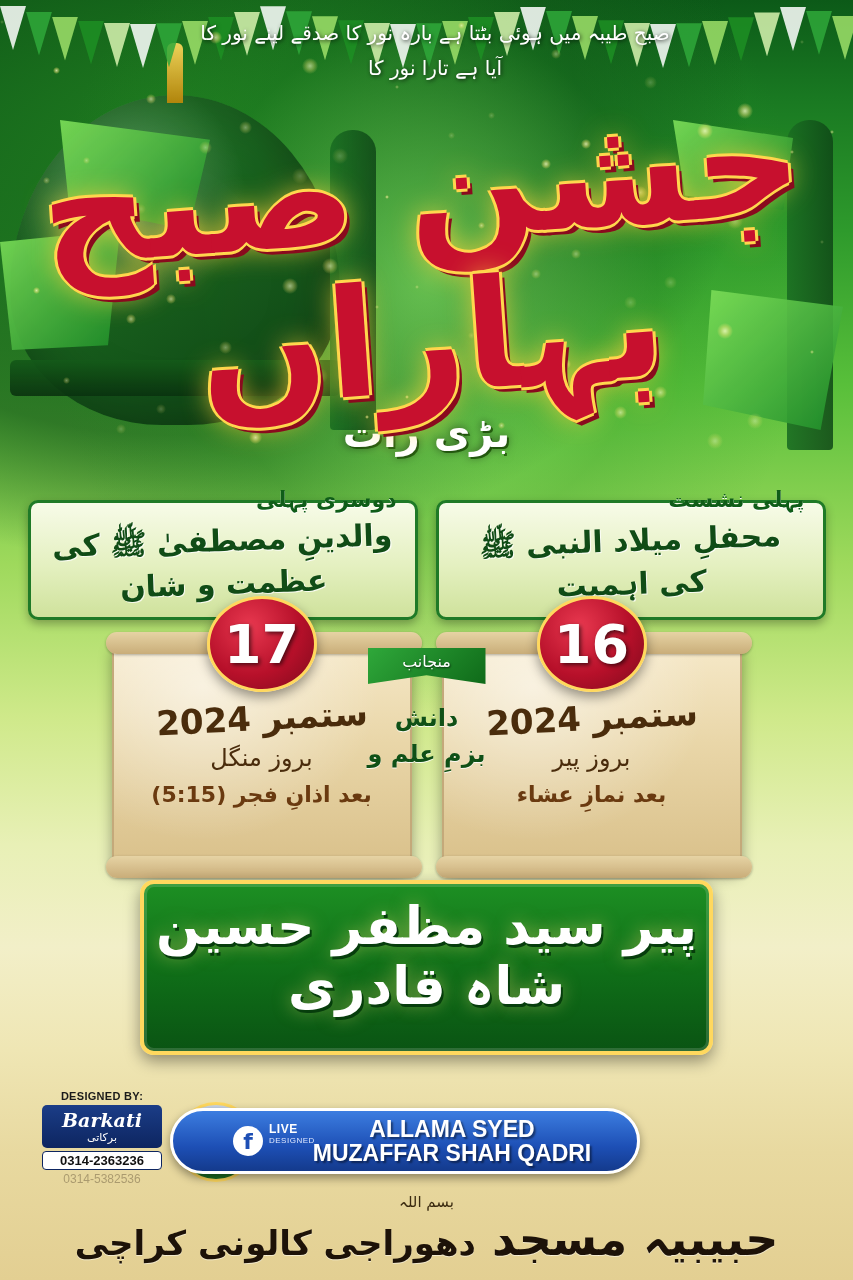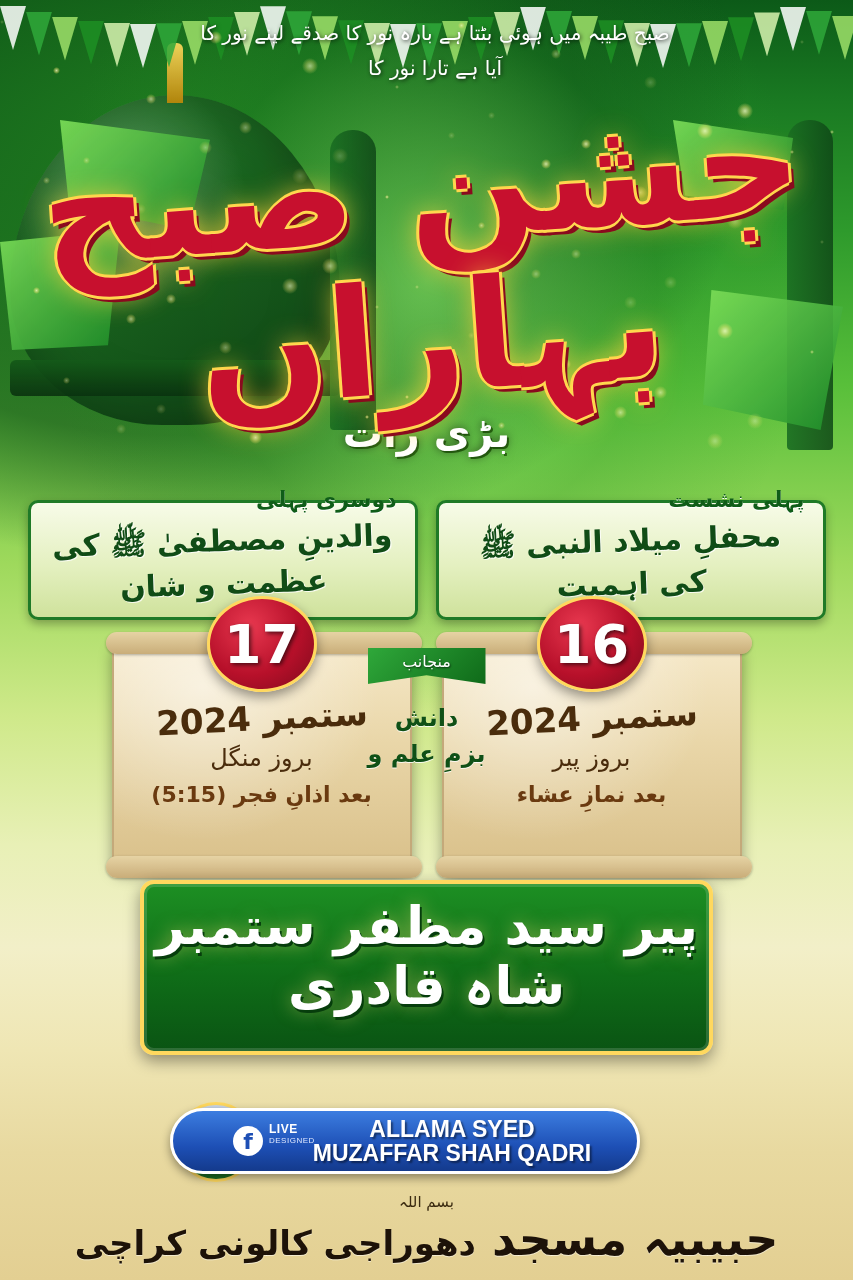--- a/index.html
+++ b/index.html
@@ -559,23 +559,32 @@
     </div>
   </div>
 
   <div class="center-flag">منجانب</div>
   <div class="center-text">
     <div>دانش</div>
     <div>بزمِ علم و</div>
   </div>
 
   <div class="speaker-panel">
-    <div class="speaker-name">پیر سید مظفر ستمبر شاہ قادری</div>
-  </div>
-
+    <div class="speaker-name">پیر سید مظفر حسین شاہ قادری</div>
+  </div>
+
+  <div class="designer">
+    <div class="designer-label">DESIGNED BY:</div>
+    <div class="designer-logo">
+      <div class="designer-brand">Barkati</div>
+      <div class="designer-ar">برکاتی</div>
+    </div>
+    <div class="designer-phone">0314-2363236</div>
+    <div class="designer-phone2">0314-5382536</div>
+  </div>
 
   <div class="speaker-photo"></div>
   <div class="live-bar">
     <div class="fb-icon">f</div>
     <div class="live-word">LIVE</div>
     <div class="live-streaming">DESIGNED</div>
     <div class="live-name">
       <div>ALLAMA SYED</div>
       <div>MUZAFFAR SHAH QADRI</div>
     </div>

